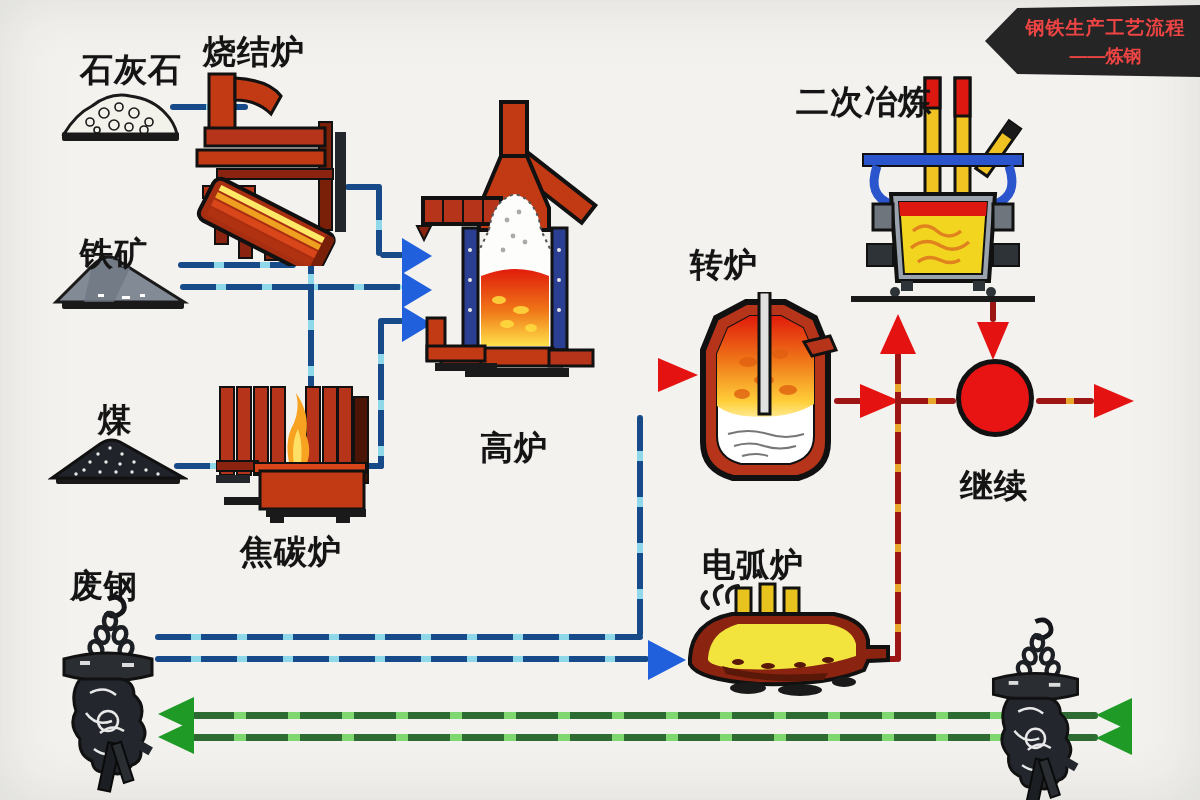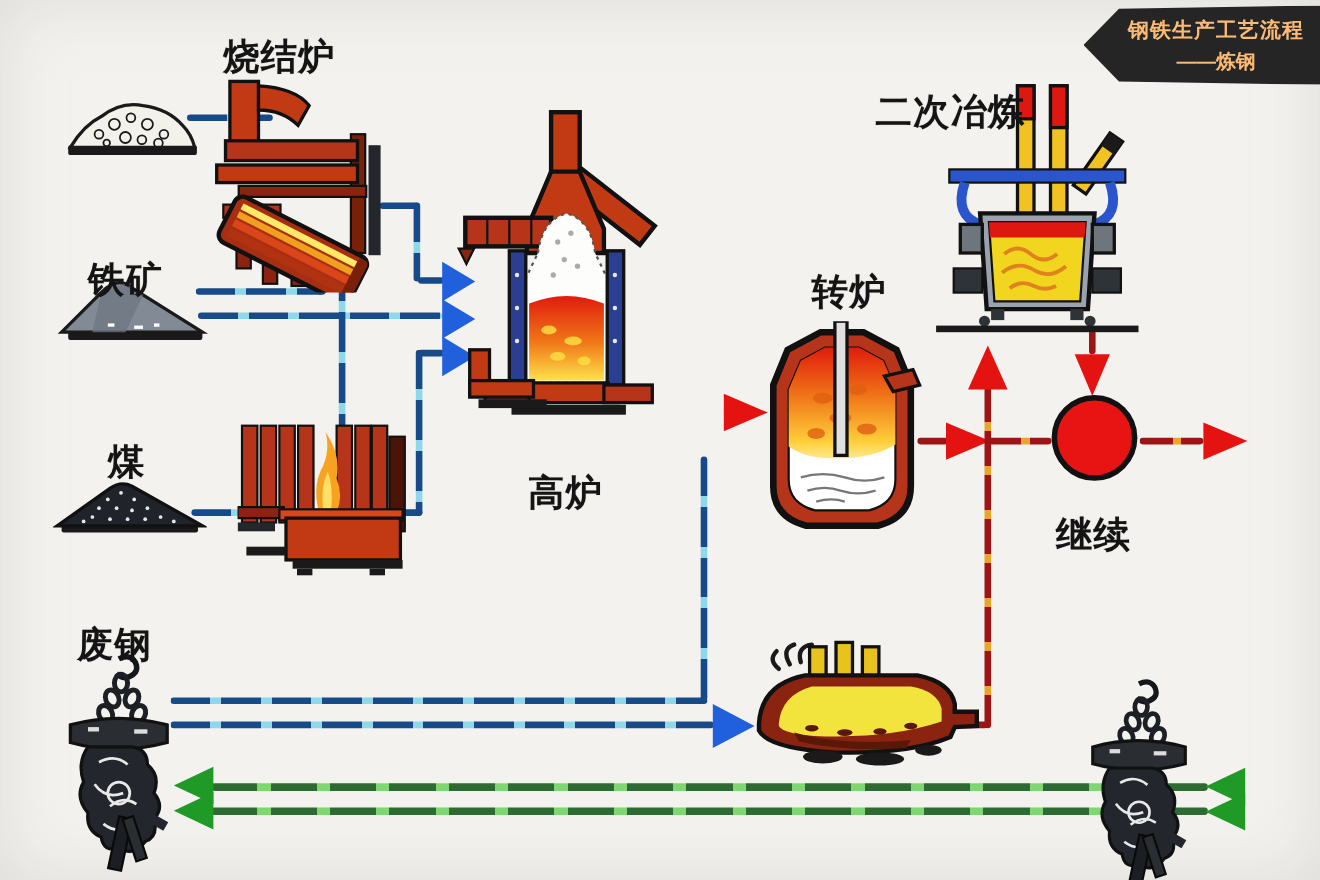--- a/index.html
+++ b/index.html
@@ -29,21 +29,21 @@
   .ar-r{border-top:17px solid transparent;border-bottom:17px solid transparent;border-left:40px solid #e51212;}
   .ar-up{border-left:18px solid transparent;border-right:18px solid transparent;border-bottom:40px solid #e51212;}
   .ar-dn{border-left:16px solid transparent;border-right:16px solid transparent;border-top:38px solid #e51212;}
   .node{position:absolute;}
   #continueCircle{
     width:68px;height:68px;border-radius:50%;
     background:#e81414;border:5px solid #111;
   }
   #banner{
     position:absolute;left:985px;top:5px;width:215px;height:72px;
-    background:#252525;color:#fdba74;
+    background:#252525;color:#ef4444;
     clip-path:polygon(0% 50%,15% 4%,100% 0%,100% 100%,15% 96%);
     display:flex;flex-direction:column;align-items:center;justify-content:center;
     padding-left:26px;box-sizing:border-box;
   }
   #banner .b1{font-size:19px;font-weight:700;letter-spacing:1px;}
   #banner .b2{font-size:18px;font-weight:700;margin-top:3px;}
 </style>
 </head>
 <body>
 
@@ -353,27 +353,30 @@
       </g>
     </defs>
   </svg>
   <svg class="node" style="left:50px;top:593px" width="115" height="205" viewBox="0 0 115 205">
       <use href="#scrapHook"></use>
     </svg>
   <svg class="node" style="left:980px;top:616px" width="110" height="196" viewBox="0 0 115 205">
       <use href="#scrapHook"></use>
     </svg>
 
+  <div class="lbl" style="left:80px;top:48px">石灰石</div>
   <div class="lbl" style="left:203px;top:30px">烧结炉</div>
   <div class="lbl" style="left:80px;top:232px">铁矿</div>
   <div class="lbl" style="left:98px;top:398px">煤</div>
+  <div class="lbl" style="left:240px;top:530px">焦碳炉</div>
   <div class="lbl" style="left:480px;top:426px">高炉</div>
-  <div class="lbl" style="left:738px;top:243px">转炉</div>
+  <div class="lbl" style="left:690px;top:243px">转炉</div>
   <div class="lbl" style="left:796px;top:80px">二次冶炼</div>
   <div class="lbl" style="left:960px;top:464px">继续</div>
+  <div class="lbl" style="left:702px;top:543px">电弧炉</div>
   <div class="lbl" style="left:70px;top:564px">废钢</div>
 
   <div id="banner">
     <div class="b1">钢铁生产工艺流程</div>
     <div class="b2">——炼钢</div>
   </div>
 
 </div>
 
 </body></html>

